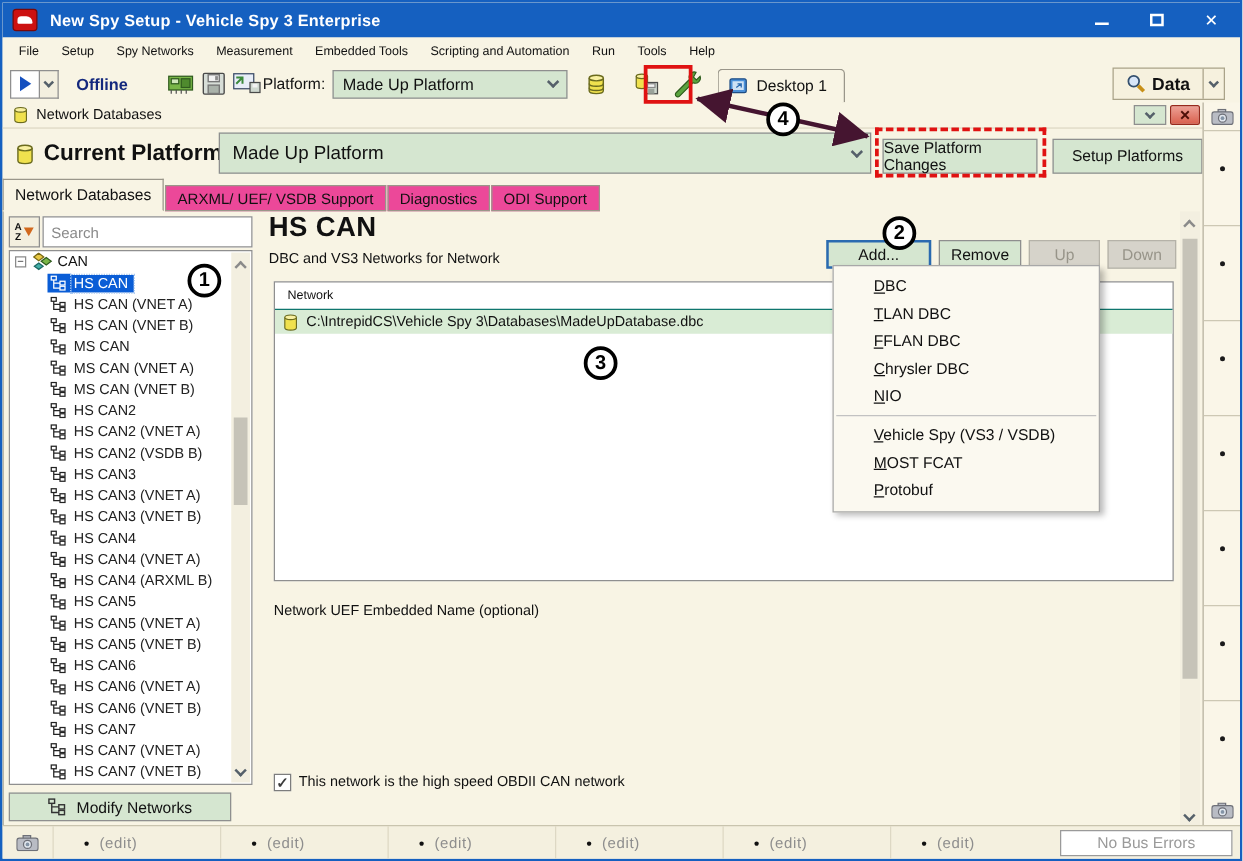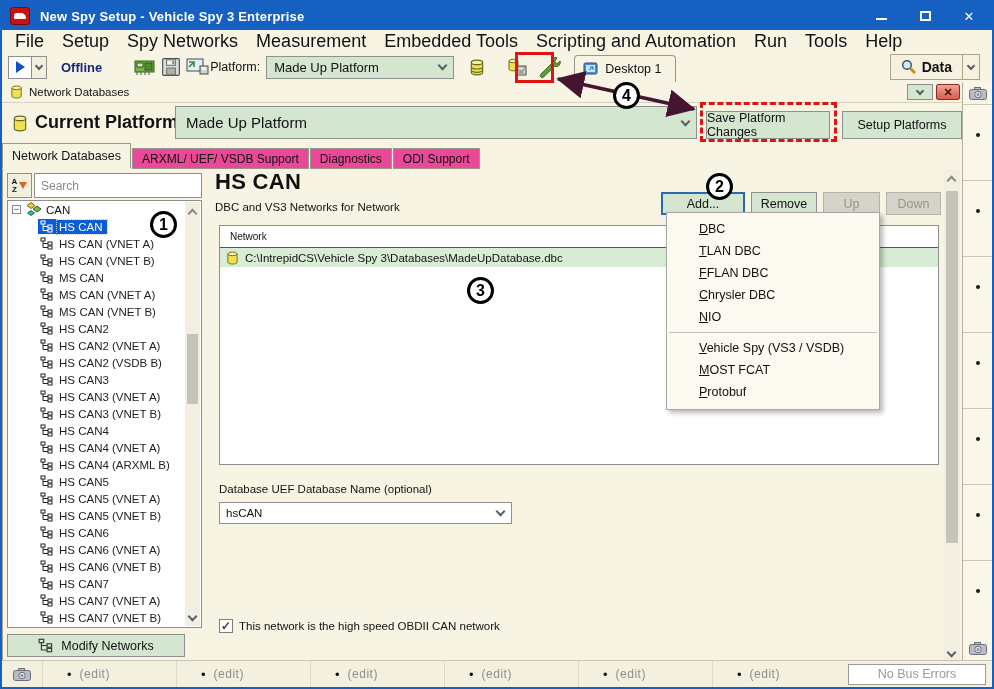--- a/index.html
+++ b/index.html
@@ -17,21 +17,21 @@
               background:#fff; border-radius:3px 5px 1px 1px; }
   .title-text { margin-left:10px; font-size:13px; font-weight:bold; letter-spacing:.2px; }
   .tb-btns { margin-left:auto; display:flex; align-items:center; gap:26px; margin-right:14px; }
   .tb-btn { width:18px; height:16px; display:flex; align-items:center; justify-content:center;
             color:#fff; font-size:13px; cursor:default; }
   .glyph-min { width:11px; border-bottom:2px solid #fff; height:8px; }
   .glyph-max { width:11px; height:10px; border:2px solid #fff; }
 
   
   .menubar { height:22px; display:flex; align-items:center; background:#f8f4e4; padding-left:4px; }
-  .menu-item { padding:0 9px; font-size:18px; }
+  .menu-item { padding:0 9px; font-size:10px; }
 
   
   .toolbar { height:30px; display:flex; align-items:center; background:#f8f4e4; position:relative; }
   .playwrap { display:flex; margin-left:6px; }
   .play-btn { width:24px; height:23px; background:#fff; border:1px solid #8f8f8f;
               display:flex; align-items:center; justify-content:center; }
   .play-tri { width:0; height:0; border-left:9px solid #1550bf; border-top:6px solid transparent;
               border-bottom:6px solid transparent; }
   .play-drop { width:15px; height:23px; border:1px solid #8f8f8f; border-left:none;
                display:flex; align-items:center; justify-content:center; background:#f3efdf; }
@@ -645,25 +645,21 @@
         <span style="display:flex;">
             <svg width="13" height="14" viewBox="0 0 14 15">
               <path d="M2 3 v9 c0 1.2 2.2 2 5 2 s5 -.8 5 -2 V3" fill="#f0e14e" stroke="#6b6b1e"></path>
               <ellipse cx="7" cy="3" rx="5" ry="2" fill="#f8f0a0" stroke="#6b6b1e"></ellipse>
             </svg>
           </span>
         <span>C:\IntrepidCS\Vehicle Spy 3\Databases\MadeUpDatabase.dbc</span>
       </div>
     </div>
 
-    <div class="uef-label">Database UEF Database Name (optional)</div>
-    <div class="combo uef-combo">
-      <span>hsCAN</span>
-      <span class="cv chev-down"></span>
-    </div>
+    <div class="uef-label">Network UEF Embedded Name (optional)</div>
 
     <div class="cbrow">
       <span class="cbox">
           <span class="check">✓</span>
         </span>
       <span class="cbl">This network is the high speed OBDII CAN network</span>
     </div>
 
     <div class="main-scroll">
       <span class="sc-up chev-up"></span>

